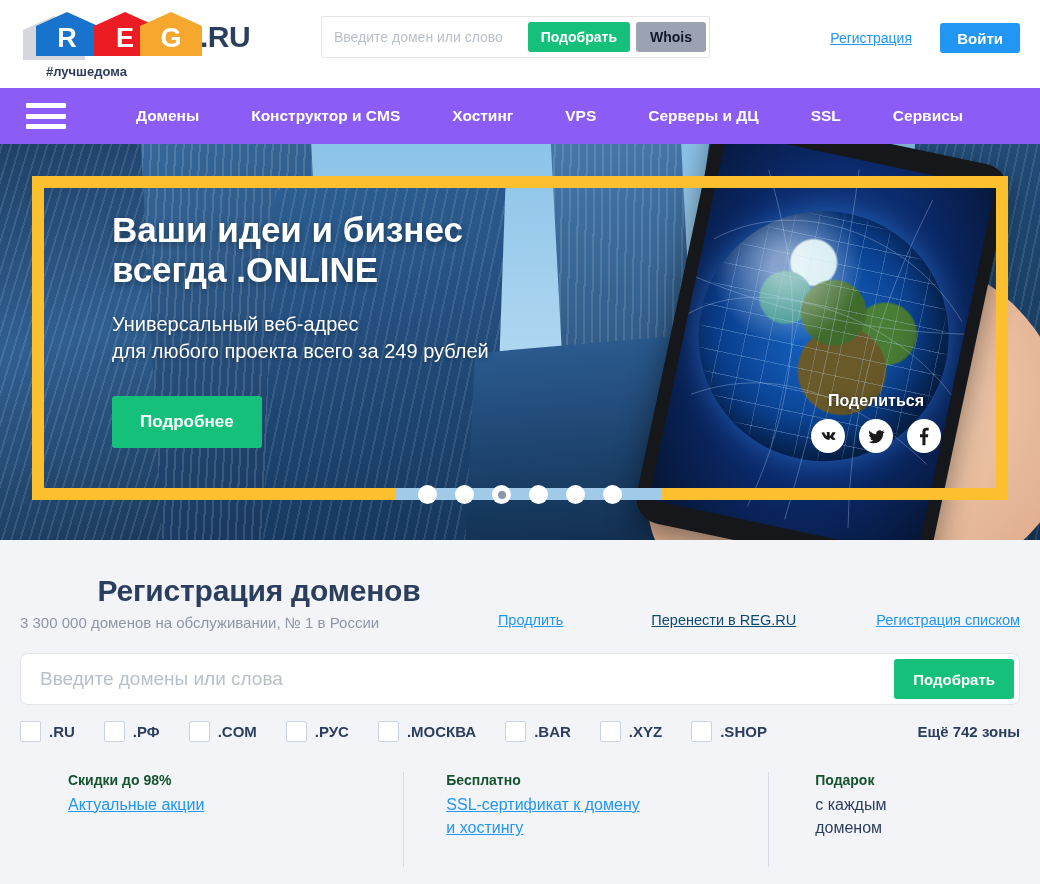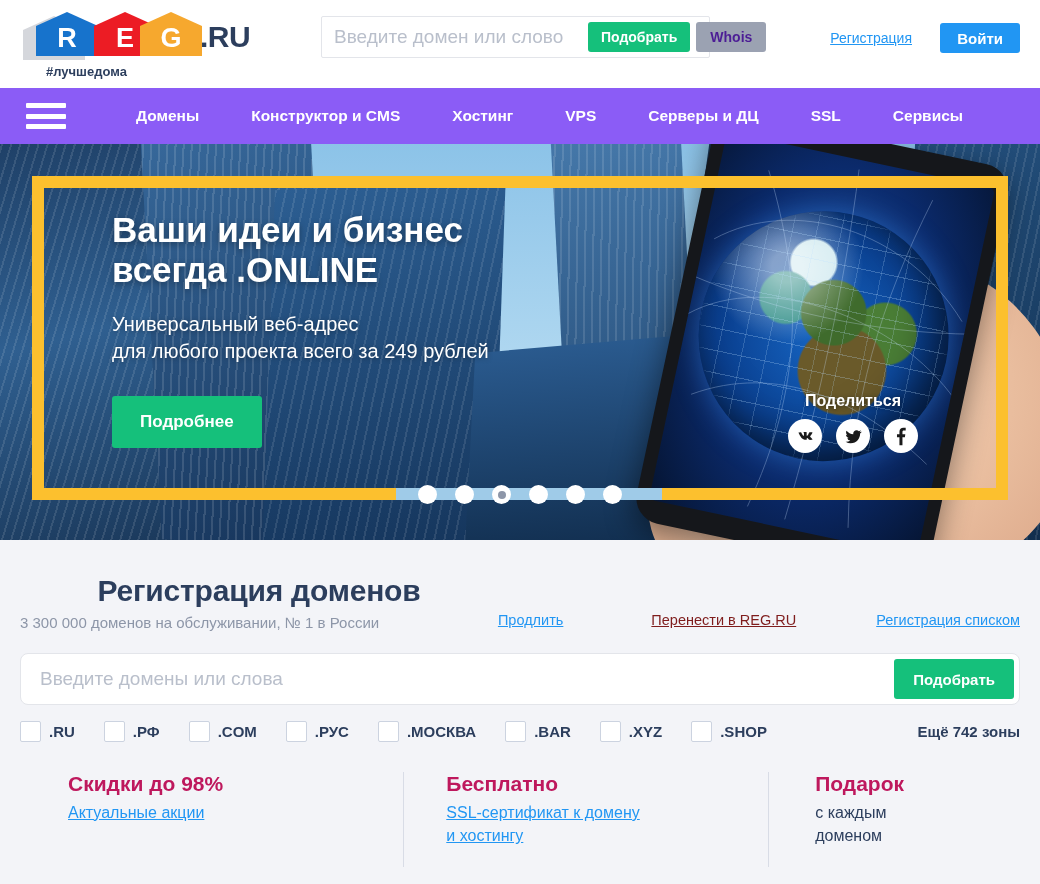--- a/index.html
+++ b/index.html
@@ -54,31 +54,31 @@
   }
 
   .hdr-search {
     position: absolute; left: 321px; top: 16px;
     width: 389px; height: 42px;
     border: 1px solid #e3e5ea; background: #fff; border-radius: 2px;
     display: flex; align-items: center; padding: 3px;
   }
   .hdr-search input {
     flex: 1; border: 0; outline: 0; height: 100%;
-    font-size: 19px; color: #2c3e5d; padding: 0 9px;
+    font-size: 14px; color: #2c3e5d; padding: 0 9px;
     font-family: "Liberation Sans", sans-serif; background: transparent;
   }
   .hdr-search input::placeholder { color: #b9bfcb; }
   .btn-pick-sm {
     background: #15c07b; color: #fff; border: 0; border-radius: 3px;
     height: 30px; padding: 0 13px; font-size: 14px; font-weight: bold;
     cursor: pointer; font-family: "Liberation Sans", sans-serif;
   }
   .btn-whois {
-    background: #9ba2b2; color: #4c1d95; border: 0; border-radius: 3px;
+    background: #9ba2b2; color: #0f172a; border: 0; border-radius: 3px;
     height: 30px; padding: 0 14px; font-size: 14px; font-weight: bold;
     margin-left: 6px; cursor: pointer; font-family: "Liberation Sans", sans-serif;
   }
 
   .hdr-reg {
     position: absolute; right: 128px; top: 30px;
     font-size: 14px; color: #2196f3; text-decoration: underline; cursor: pointer;
   }
   .btn-login {
     position: absolute; right: 20px; top: 23px;
@@ -204,21 +204,21 @@
   .banner-sub {
     font-size: 20px; color: #fff; line-height: 1.38;
     text-shadow: 0 1px 5px rgba(0,0,0,.35); margin: 0 0 30px 0;
   }
   .btn-more {
     background: #15c07b; color: #fff; border: 0; border-radius: 3px;
     padding: 16px 28px; font-size: 17px; font-weight: bold; cursor: pointer;
     font-family: "Liberation Sans", sans-serif;
   }
 
-  .share { position: absolute; left: 788px; top: 248px; z-index: 7; text-align: center; }
+  .share { position: absolute; left: 811px; top: 248px; z-index: 7; text-align: center; }
   .share-title { color: #fff; font-size: 16px; font-weight: bold; margin-bottom: 9px;
     text-shadow: 0 1px 4px rgba(0,0,0,.5); }
   .share-row { display: flex; gap: 14px; }
   .share-btn {
     width: 34px; height: 34px; border-radius: 50%; background: #fff;
     display: flex; align-items: center; justify-content: center; cursor: pointer;
   }
   .share-btn svg { width: 19px; height: 19px; fill: #1a1a1a; }
 
   .dots {
@@ -235,21 +235,21 @@
 
   
   .dom { padding: 32px 20px 0 20px; }
   .dom-head { display: flex; align-items: flex-end; }
   .dom-left { flex: 1; }
   .dom-h2 { font-size: 30px; font-weight: bold; color: #2c3e5d; margin: 0 0 6px 0; letter-spacing: -.2px; text-align: center; }
   .dom-sub { font-size: 15px; color: #8d96a8; margin: 0; }
   .dom-links { display: flex; gap: 0; align-items: center; padding-bottom: 3px; margin-top: 40px; }
   .dom-link { font-size: 14.5px; text-decoration: underline; cursor: pointer; }
   .l1 { color: #2196f3; margin-right: 88px; }
-  .l2 { color: #7f1d1d; margin-right: 80px; }
+  .l2 { color: #0c4a6e; margin-right: 80px; }
   .l3 { color: #2196f3; }
 
   .dom-search {
     margin-top: 22px; height: 52px; background: #fff; border: 1px solid #e3e5ea;
     display: flex; align-items: center; padding: 5px; border-radius: 8px;
   }
   .dom-search input {
     flex: 1; border: 0; outline: 0; height: 100%; padding: 0 14px;
     font-size: 19px; color: #2c3e5d; background: transparent;
     font-family: "Liberation Sans", sans-serif;
@@ -273,21 +273,21 @@
   
   .promos { display: flex; margin-top: 30px; }
   .promo { padding: 0 18px 0 0; position: relative; }
   .promo.p1 { width: 400px; padding-left: 48px; }
   .promo.p2 { width: 380px; padding-left: 42px; }
   .promo.p3 { width: 260px; padding-left: 46px; }
   .promo.p1::after, .promo.p2::after {
     content: ""; position: absolute; right: 0; top: 0; width: 1px; height: 95px;
     background: #d8dce6;
   }
-  .promo-title { font-size: 21px; font-weight: bold; color: #be185d; margin: 0 0 5px 0; }
+  .promo-title { font-size: 14px; font-weight: bold; color: #14532d; margin: 0 0 5px 0; }
   .promo-link { font-size: 16px; color: #2196f3; text-decoration: underline; cursor: pointer; line-height: 1.45; display: block; }
   .promo-text { font-size: 16px; color: #2c3e5d; line-height: 1.45; margin: 0; }
 </style>
 </head>
 <body>
 
 <div class="header">
   <div class="logo-wrap">
     <div class="logo-houses">
       <div class="house house-shadow">

